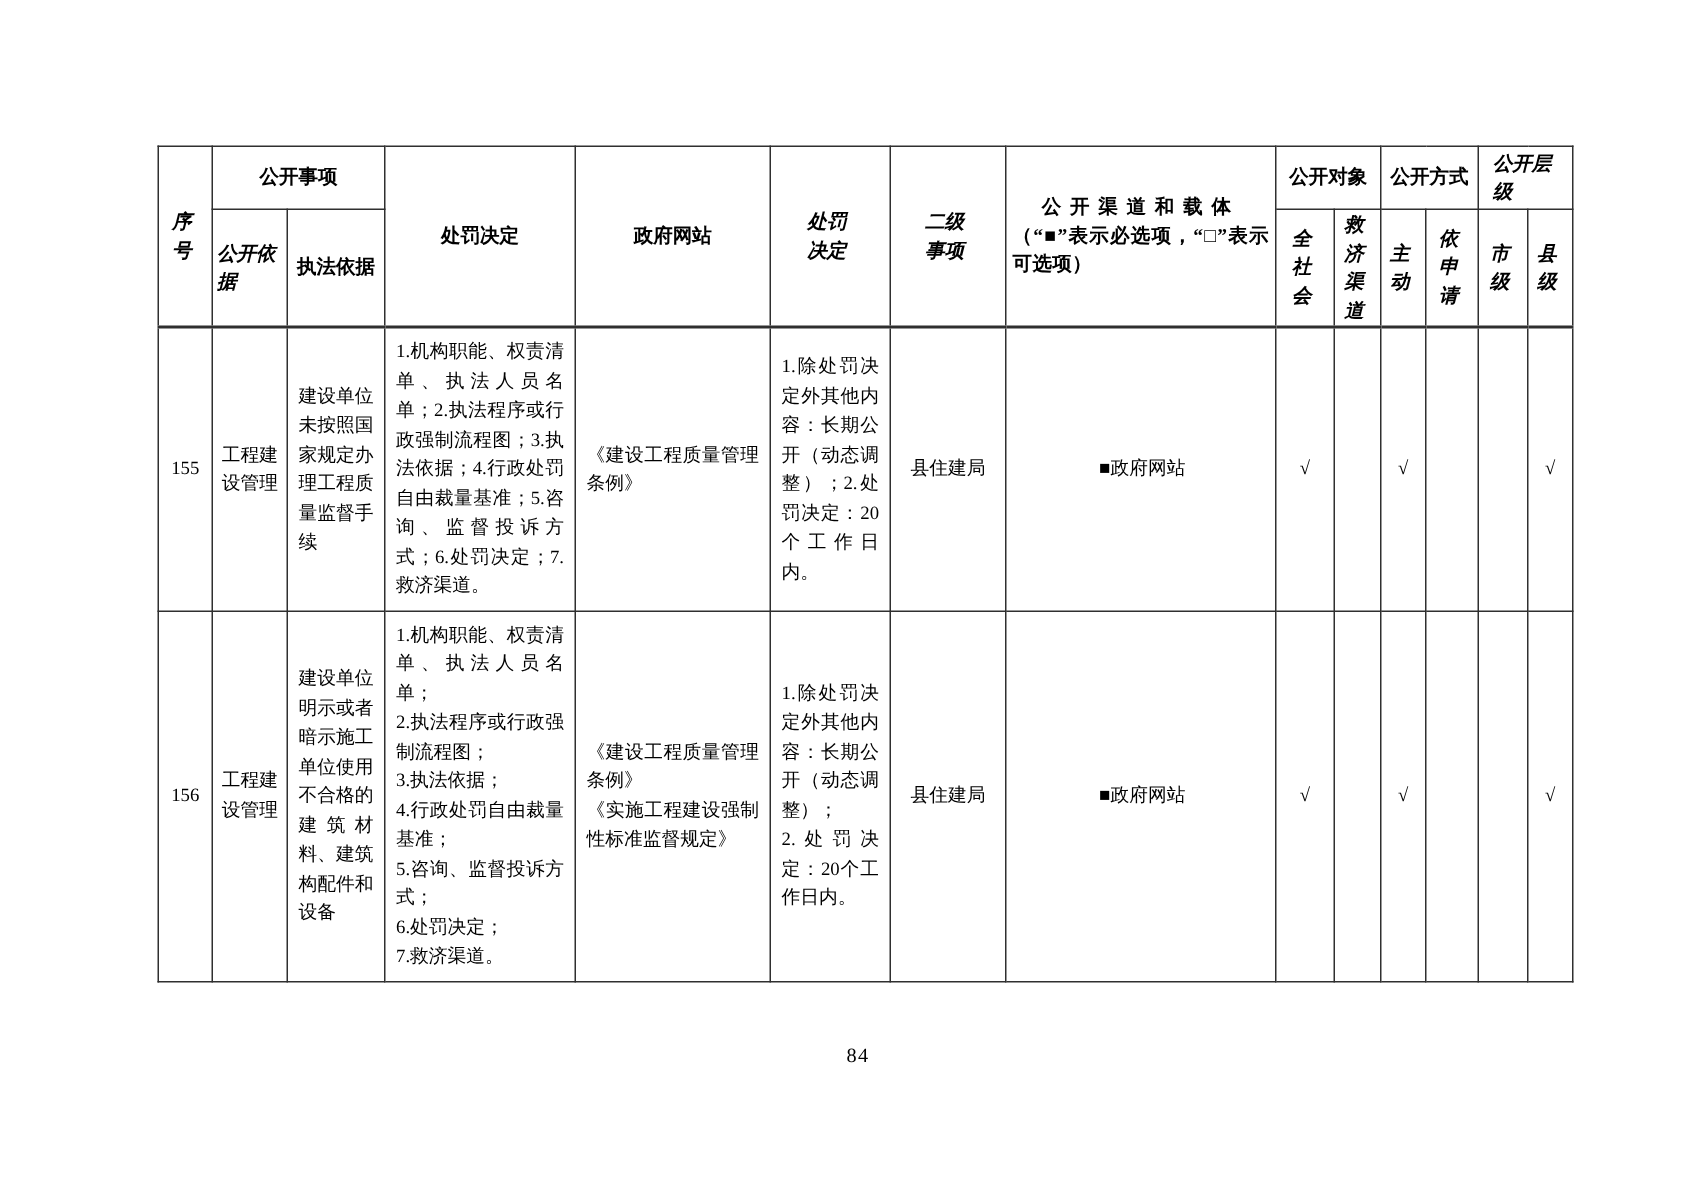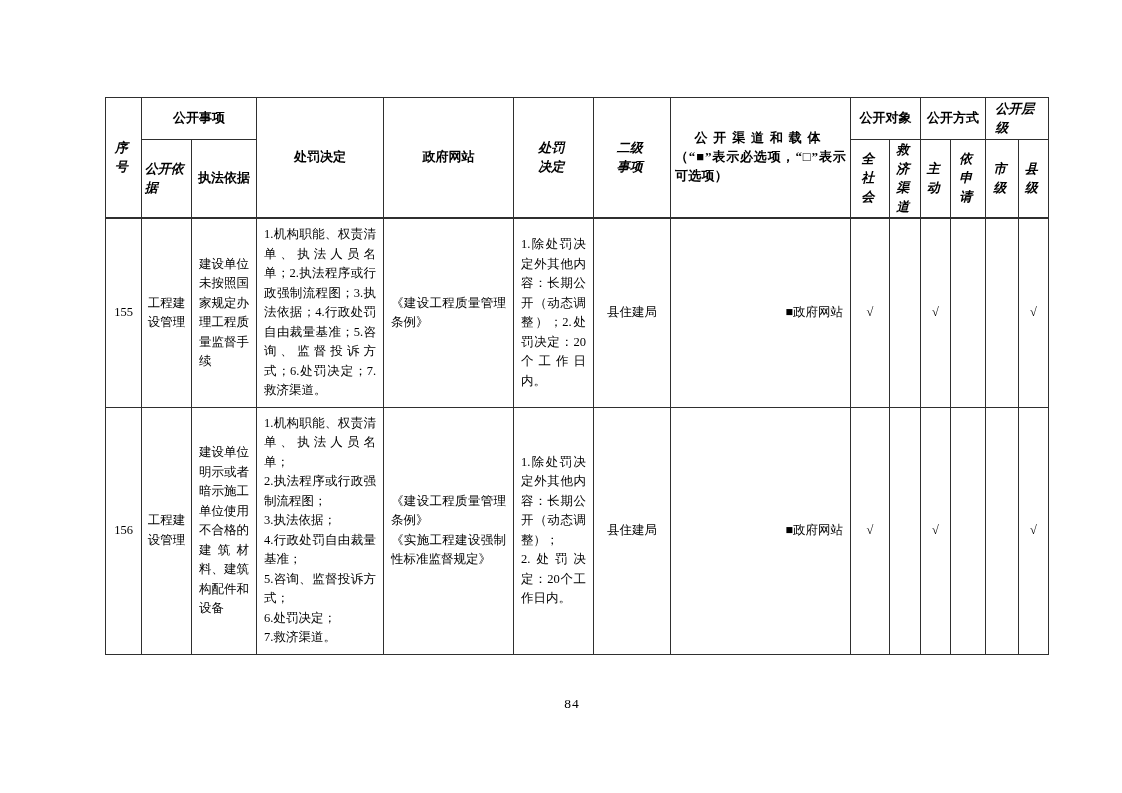--- a/index.html
+++ b/index.html
@@ -19,21 +19,21 @@
     text-align:center;vertical-align:middle;padding:1px;
   }
   .doc tbody tr:first-child td{border-top:2.5px solid #2f2f2f;}
   .doc td{
     font-size:12.5px;line-height:19.5px;vertical-align:middle;
     padding:6px 7px;
   }
   td.c{text-align:center;padding:6px 3px;}
   td.j{text-align:justify;}
   .pre{white-space:pre-wrap;}
-  td.chan{text-align:right;padding-left:9px;}
+  td.chan{text-align:center;padding-left:9px;}
   td.mark{text-align:center;padding:2px 0;font-size:12.5px;}
 
   
   .stack{display:inline-block;word-break:break-all;line-height:1.45;text-align:left;font-style:italic;}
   .w1{width:1.35em;}
   .w2{width:2.35em;}
   .w3{width:3.35em;}
 
   .ch-title{text-align:center;letter-spacing:0.45em;white-space:nowrap;}
   .ch-note{text-align:justify;padding:0 3px;letter-spacing:0.02em;}

